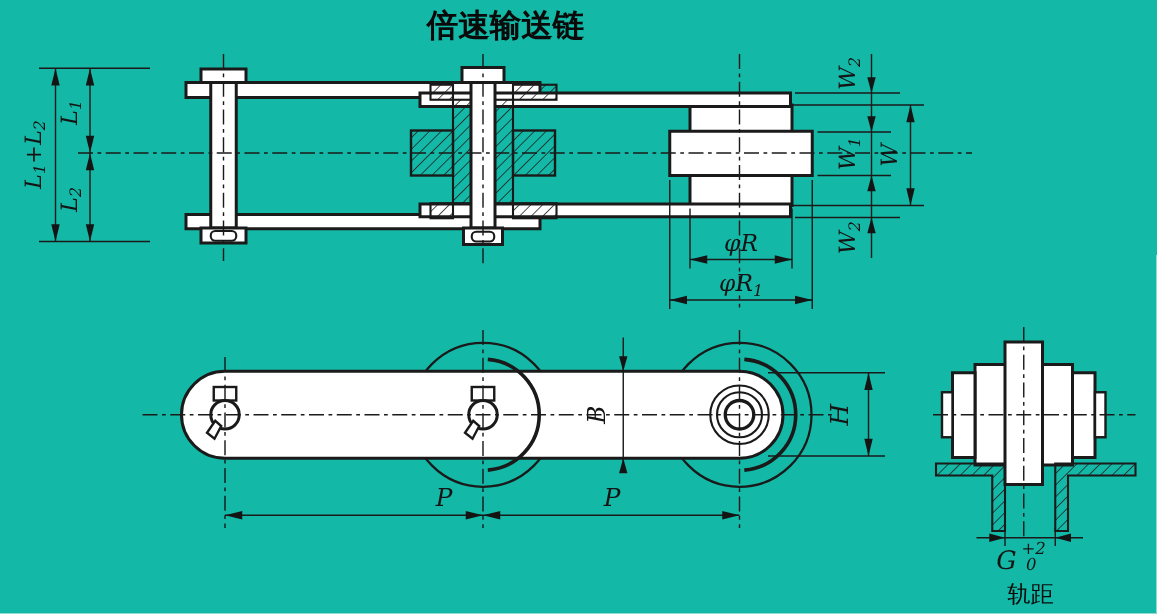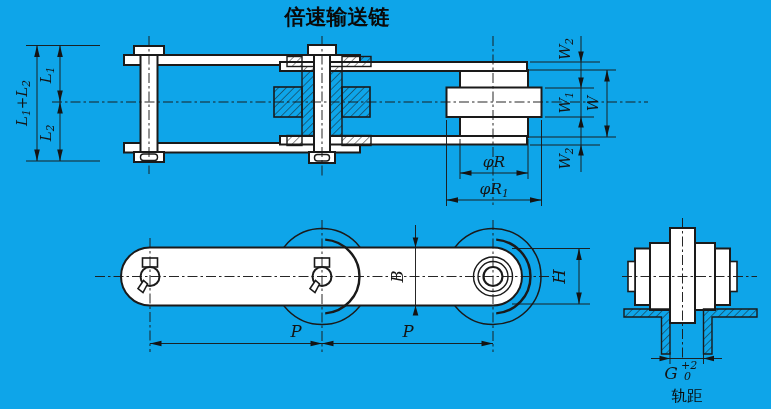--- a/index.html
+++ b/index.html
@@ -1,16 +1,16 @@
 <!DOCTYPE html>
 <html><head>
 <meta charset="utf-8">
 <style>
   html,body{margin:0;padding:0;background:#f6f6f4;}
-  .stage{width:771px;height:409px;background:#0ea5e9;position:relative;overflow:hidden;
+  .stage{width:771px;height:409px;background:#14b8a6;position:relative;overflow:hidden;
          font-family:"DejaVu Sans","Liberation Sans",sans-serif;}
   svg{display:block;}
   .dim{font-family:"DejaVu Serif","Liberation Serif",serif;font-style:italic;fill:#141414;}
   .cjk{font-family:"DejaVu Sans","Liberation Sans",sans-serif;fill:#0a0a0a;}
   .title{font-weight:bold;font-size:21px;}
   .gauge{font-size:15.5px;}
 </style>
 </head>
 <body>
 

